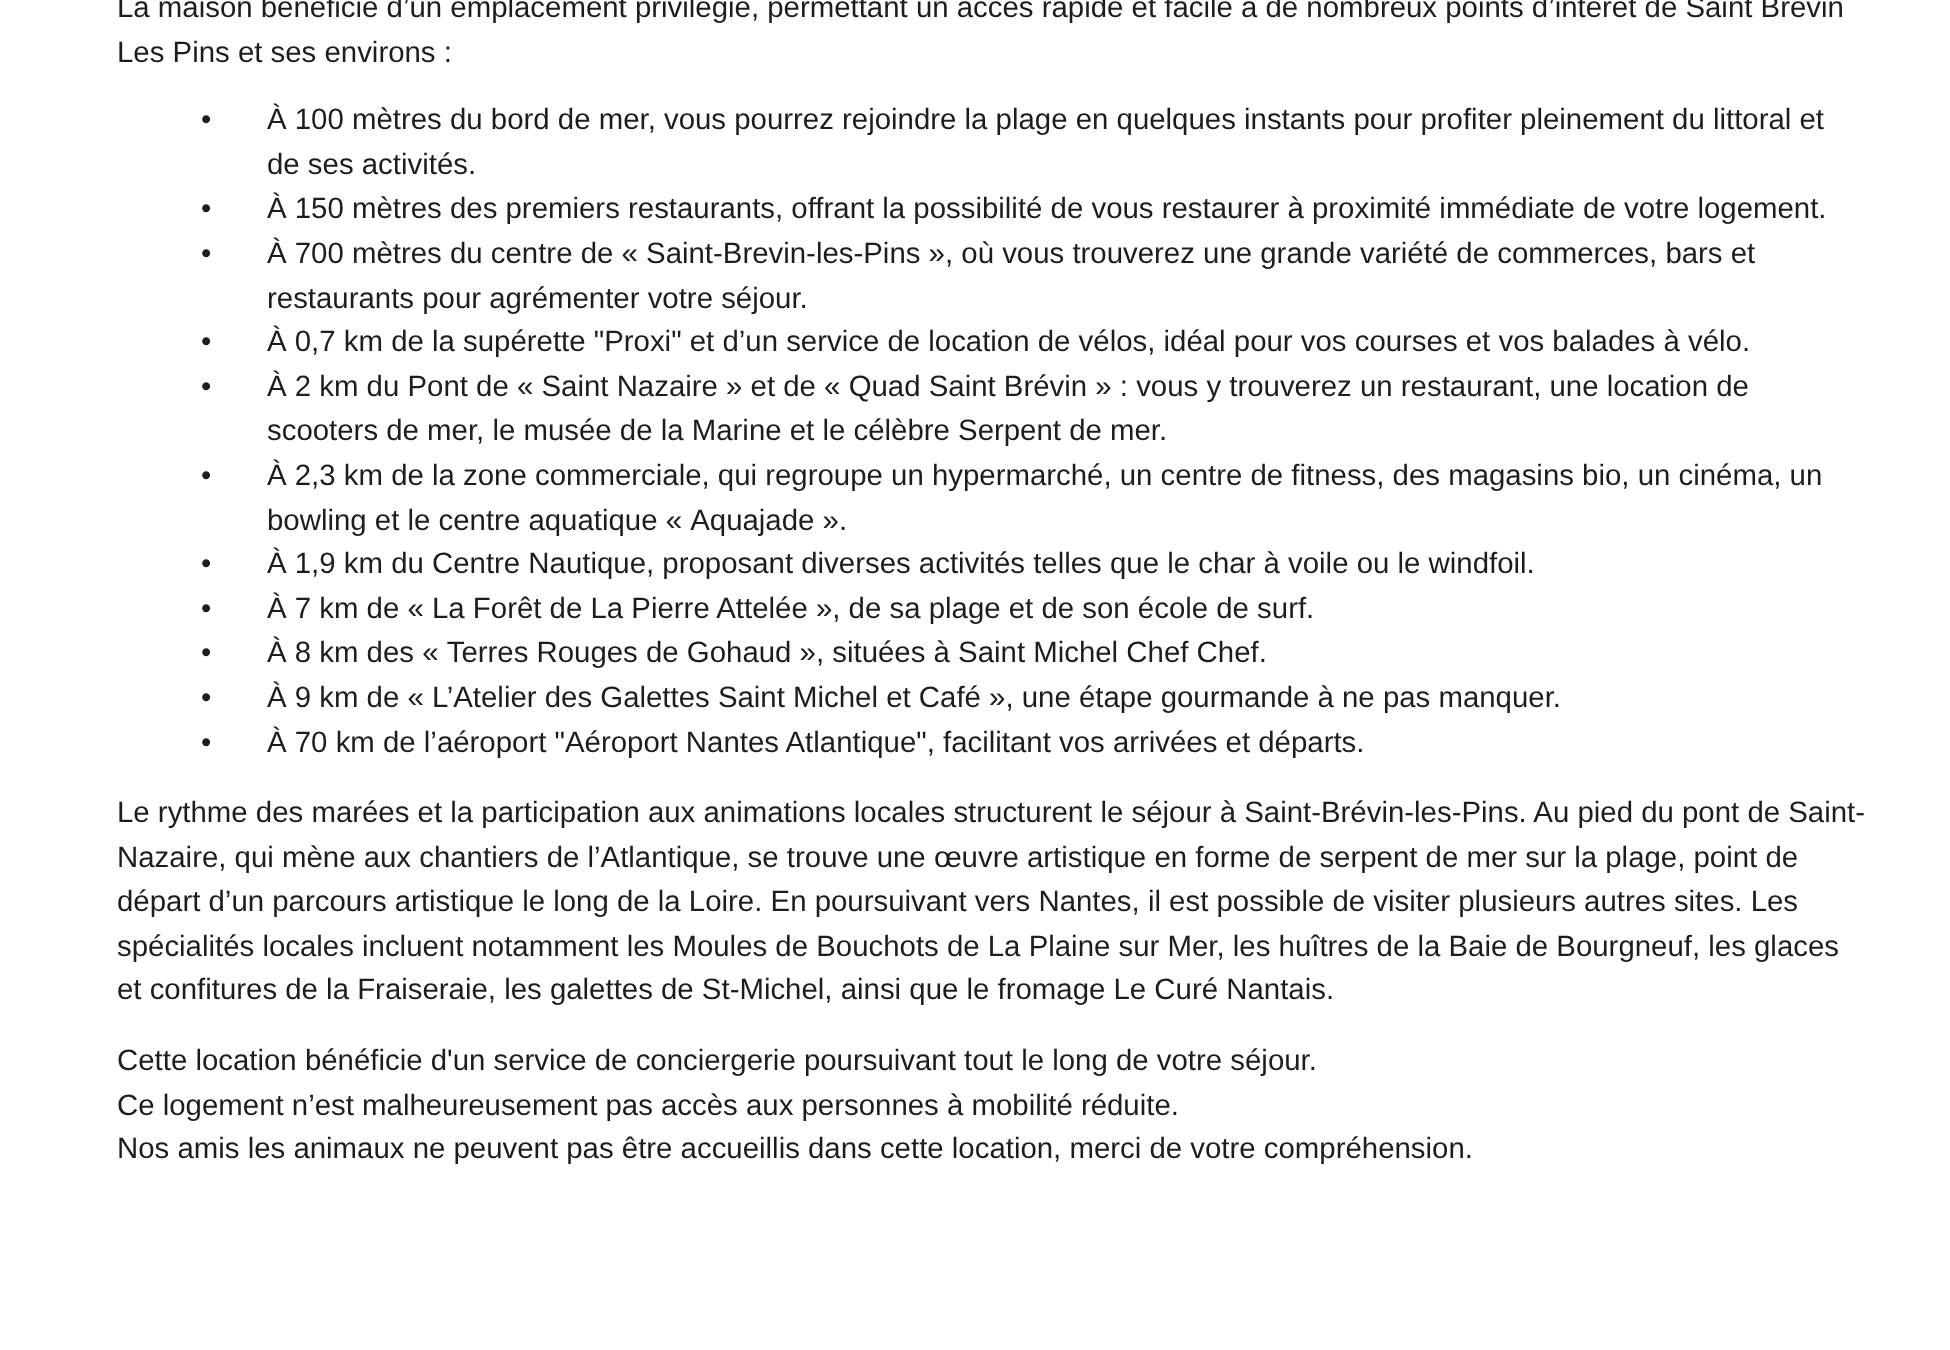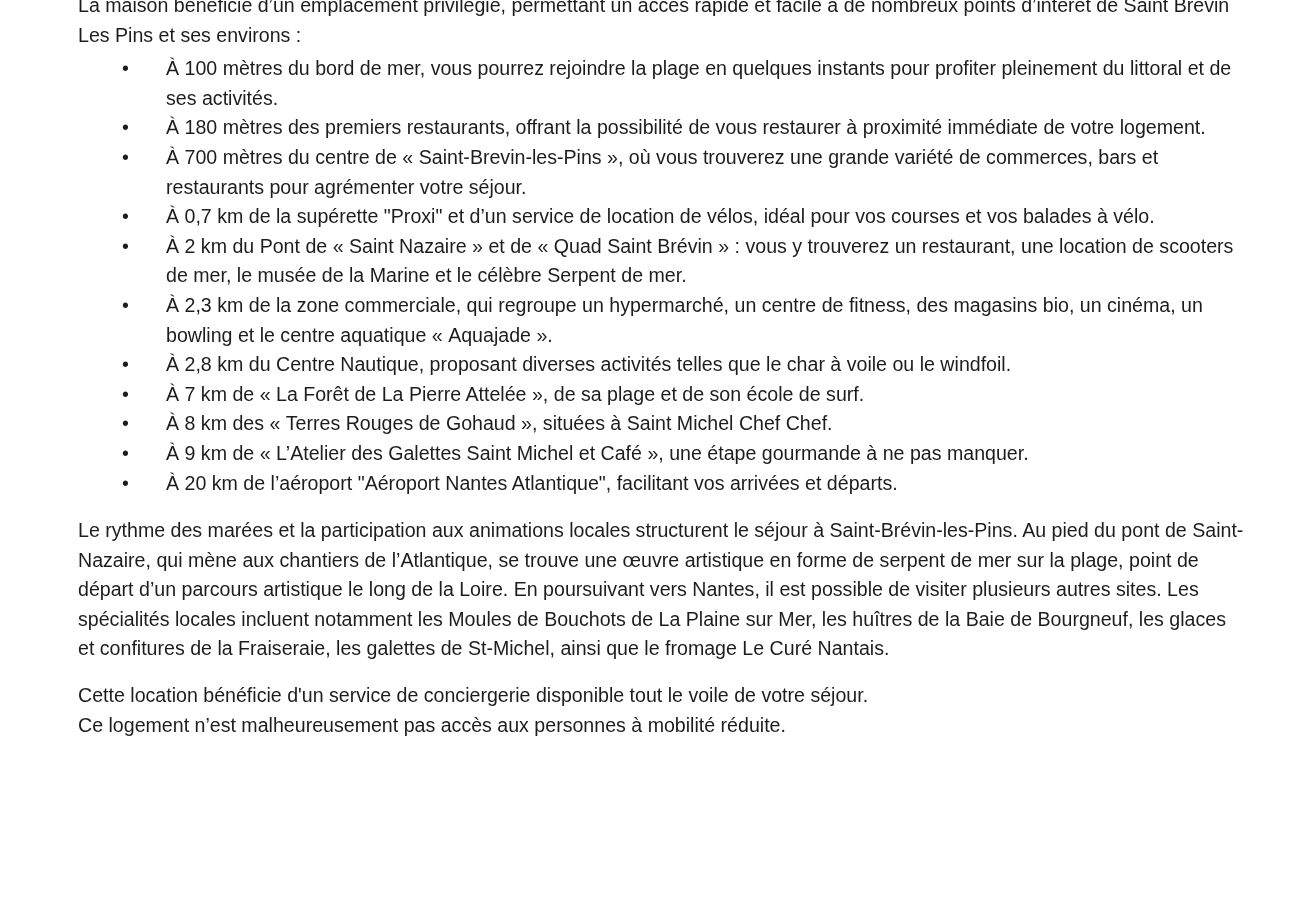--- a/index.html
+++ b/index.html
@@ -21,21 +21,21 @@
     font-size: 19.6px;
     line-height: 29.6px;
     color: #1d1d1d;
     text-align: left;
   }
   .page p {
     margin: 0;
   }
   ul.bullet-list {
     list-style: none;
-    margin: 4px;
+    margin: 16px;
     padding: 0;
   }
   ul.bullet-list li {
     position: relative;
     padding-left: 84px;
   }
   ul.bullet-list li::before {
     content: "\2022";
     position: absolute;
     left: 40px;
@@ -51,32 +51,33 @@
 </style>
 </head>
 <body>
 
 <div class="page">
 
   <p class="intro">La maison bénéficie d’un emplacement privilégié, permettant un accès rapide et facile à de nombreux points d’intérêt de Saint Brévin Les Pins et ses environs&nbsp;:</p>
 
   <ul class="bullet-list">
     <li>À 100 mètres du bord de mer, vous pourrez rejoindre la plage en quelques instants pour profiter pleinement du littoral et de ses activités.</li>
-    <li>À 180 mètres des premiers restaurants, offrant la possibilité de vous restaurer à proximité immédiate de votre logement.</li>
+    <li>À 150 mètres des premiers restaurants, offrant la possibilité de vous restaurer à proximité immédiate de votre logement.</li>
     <li>À 700 mètres du centre de «&nbsp;Saint-Brevin-les-Pins&nbsp;», où vous trouverez une grande variété de commerces, bars et restaurants pour agrémenter votre séjour.</li>
     <li>À 0,7 km de la supérette "Proxi" et d’un service de location de vélos, idéal pour vos courses et vos balades à vélo.</li>
     <li>À 2 km du Pont de «&nbsp;Saint Nazaire&nbsp;» et de «&nbsp;Quad Saint Brévin&nbsp;»&nbsp;: vous y trouverez un restaurant, une location de scooters de mer, le musée de la Marine et le célèbre Serpent de mer.</li>
     <li>À 2,3 km de la zone commerciale, qui regroupe un hypermarché, un centre de fitness, des magasins bio, un cinéma, un bowling et le centre aquatique «&nbsp;Aquajade&nbsp;».</li>
-    <li>À 2,8 km du Centre Nautique, proposant diverses activités telles que le char à voile ou le windfoil.</li>
+    <li>À 1,9 km du Centre Nautique, proposant diverses activités telles que le char à voile ou le windfoil.</li>
     <li>À 7 km de «&nbsp;La Forêt de La Pierre Attelée&nbsp;», de sa plage et de son école de surf.</li>
     <li>À 8 km des «&nbsp;Terres Rouges de Gohaud&nbsp;», situées à Saint Michel Chef Chef.</li>
     <li>À 9 km de «&nbsp;L’Atelier des Galettes Saint Michel et Café&nbsp;», une étape gourmande à ne pas manquer.</li>
-    <li>À 20 km de l’aéroport "Aéroport Nantes Atlantique", facilitant vos arrivées et départs.</li>
+    <li>À 70 km de l’aéroport "Aéroport Nantes Atlantique", facilitant vos arrivées et départs.</li>
   </ul>
 
   <p class="para-mid">Le rythme des marées et la participation aux animations locales structurent le séjour à Saint-Brévin-les-Pins. Au pied du pont de Saint-Nazaire, qui mène aux chantiers de l’Atlantique, se trouve une œuvre artistique en forme de serpent de mer sur la plage, point de départ d’un parcours artistique le long de la Loire. En poursuivant vers Nantes, il est possible de visiter plusieurs autres sites. Les spécialités locales incluent notamment les Moules de Bouchots de La Plaine sur Mer, les huîtres de la Baie de Bourgneuf, les glaces et confitures de la Fraiseraie, les galettes de St-Michel, ainsi que le fromage Le Curé Nantais.</p>
 
   <div class="closing-block">
-    <p>Cette location bénéficie d'un service de conciergerie disponible tout le voile de votre séjour.</p>
+    <p>Cette location bénéficie d'un service de conciergerie poursuivant tout le long de votre séjour.</p>
     <p>Ce logement n’est malheureusement pas accès aux personnes à mobilité réduite.</p>
+    <p>Nos amis les animaux ne peuvent pas être accueillis dans cette location, merci de votre compréhension.</p>
   </div>
 
 </div>
 
 </body></html>

